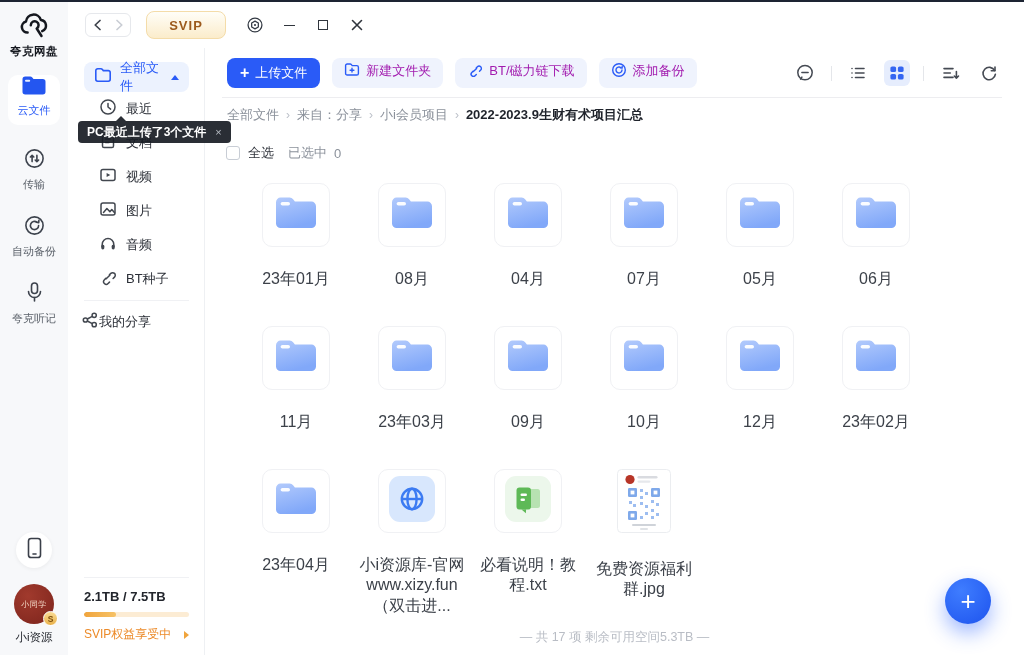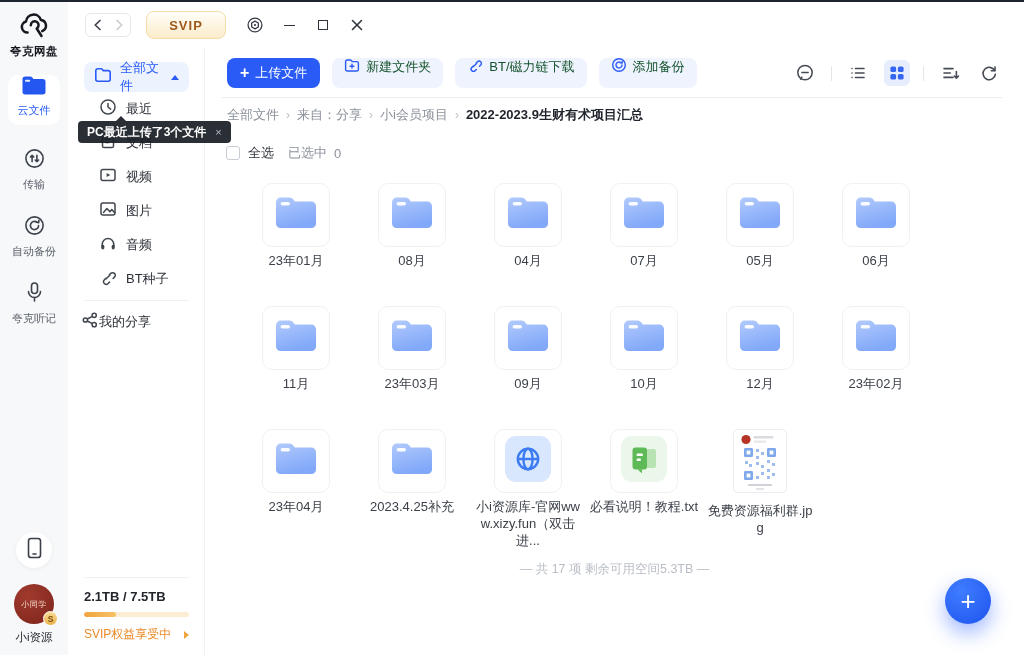--- a/index.html
+++ b/index.html
@@ -80,42 +80,42 @@
                      border-bottom:5px solid rgba(24,28,36,0.92); }
   .tooltip .txt { color:#ffffff; font-size:12px; font-weight:bold; }
   .tooltip .close { color:#b9bec6; font-size:11px; margin-left:9px; cursor:pointer; }
 
   
   .main { position:absolute; left:205px; top:48px; right:0; bottom:0; background:#fff; }
   .toolbar { margin:10px 22px 0 22px; height:30px; display:flex; align-items:center; }
   .btn-primary { height:30px; padding:0 13px; background:#2a5bf7; color:#fff; border:none; border-radius:8px;
                  font-size:13px; display:flex; align-items:center; gap:6px; cursor:pointer; font-family:inherit; }
   .btn-primary .plus { font-size:16px; font-weight:bold; line-height:1; margin-top:-1px; }
-  .btn-light { height:30px; padding:12px 12px; background:#eff3fd; color:#14532d; border:none; border-radius:8px;
-               font-size:13px; display:flex; align-items:flex-end; gap:6px; margin-left:12px; cursor:pointer; font-family:inherit; }
+  .btn-light { height:30px; padding:4px 12px; background:#eff3fd; color:#a21caf; border:none; border-radius:8px;
+               font-size:13px; display:flex; align-items:flex-start; gap:6px; margin-left:12px; cursor:pointer; font-family:inherit; }
   .toolbar-right { margin-left:auto; display:flex; align-items:center; gap:13px; }
   .tb-icon { display:flex; align-items:center; justify-content:center; width:26px; height:26px; cursor:pointer; border-radius:6px; }
   .tb-icon.active { background:#e6edfd; }
   .tb-sep { width:1px; height:15px; background:#e4e6ea; }
   .main-hr { height:1px; background:#ededf0; margin:9px 22px 0 17px; }
   .breadcrumb { margin:8px 0 0 22px; font-size:13px; color:#8b919b; display:flex; align-items:center; }
   .crumb { cursor:pointer; }
   .crumb-sep { margin:0 7px; color:#bcc1c9; font-size:12px; }
   .crumb-current { color:#1f232b; font-weight:bold; }
   .selection { margin:20px 0 0 21px; display:flex; align-items:center; font-size:13px; }
   .checkbox { width:14px; height:14px; border:1.5px solid #c8cdd5; border-radius:3px; background:#fff; cursor:pointer; }
   .sel-all { margin-left:8px; color:#2f333b; cursor:pointer; }
   .sel-label { margin-left:14px; color:#8b919b; }
   .sel-count { margin-left:7px; color:#8b919b; }
 
   .grid { margin:21px 0 0 33px; display:grid; grid-template-columns:repeat(6,116px); row-gap:36px; }
   .grid-item { display:flex; flex-direction:column; align-items:center; cursor:pointer; }
   .file-card { width:68px; height:64px; background:#fff; border:1px solid #f0f1f4; border-radius:10px;
                display:flex; align-items:center; justify-content:center; }
-  .file-label { margin-top:6px; font-size:13px; line-height:1.3; color:#3c4149; text-align:center;
+  .file-label { margin-top:22px; font-size:16px; line-height:1.3; color:#3c4149; text-align:center;
                 max-width:110px; word-break:break-all; }
   .statusbar { margin-top:12px; text-align:center; font-size:12.5px; color:#b9bdc5; }
 
   .fab { position:absolute; right:33px; bottom:31px; width:46px; height:46px; border-radius:50%;
          background:radial-gradient(circle at 35% 28%, #3f7dff, #1d53ee);
          box-shadow:0 9px 20px rgba(45,100,255,.45); display:flex; align-items:center; justify-content:center;
          color:#fff; font-size:26px; font-weight:300; cursor:pointer; }
 </style>
 </head>
 <body>
@@ -534,29 +534,20 @@
           <div class="file-label">23年02月</div>
         </div>
         <div class="grid-item">
           <div class="file-card">
             <span><svg width="46" height="38" viewBox="0 0 46 38">
                 <path d="M3 8.2 A4.6 4.6 0 0 1 7.6 3.6 h9 a4.4 4.4 0 0 1 3.5 1.7 l1.8 2.3 h16.5 A4.6 4.6 0 0 1 43 12.2 v17.2 a4.6 4.6 0 0 1-4.6 4.6 H7.6 A4.6 4.6 0 0 1 3 29.4 Z" fill="url(#foldg)"></path>
                 <rect x="7.6" y="8" width="9.4" height="3.6" rx="1.8" fill="#ffffff" opacity="0.95"></rect>
               </svg></span>
           </div>
           <div class="file-label">23年04月</div>
-        </div>
-        <div class="grid-item">
-          <div class="file-card">
-            <span><svg width="46" height="38" viewBox="0 0 46 38">
-                <path d="M3 8.2 A4.6 4.6 0 0 1 7.6 3.6 h9 a4.4 4.4 0 0 1 3.5 1.7 l1.8 2.3 h16.5 A4.6 4.6 0 0 1 43 12.2 v17.2 a4.6 4.6 0 0 1-4.6 4.6 H7.6 A4.6 4.6 0 0 1 3 29.4 Z" fill="url(#foldg)"></path>
-                <rect x="7.6" y="8" width="9.4" height="3.6" rx="1.8" fill="#ffffff" opacity="0.95"></rect>
-              </svg></span>
-          </div>
-          <div class="file-label">2023.4.25补充</div>
         </div>
         <div class="grid-item">
           <div class="file-card">
             <span><svg width="46" height="46" viewBox="0 0 46 46">
                 <rect width="46" height="46" rx="11" fill="#d8e7fd"></rect>
                 <g fill="none" stroke="#3c7bf2" stroke-width="2.4">
                   <circle cx="23" cy="23" r="10.2"></circle>
                   <ellipse cx="23" cy="23" rx="4.6" ry="10.2"></ellipse>
                   <path d="M13 23 h20"></path>
                 </g>

